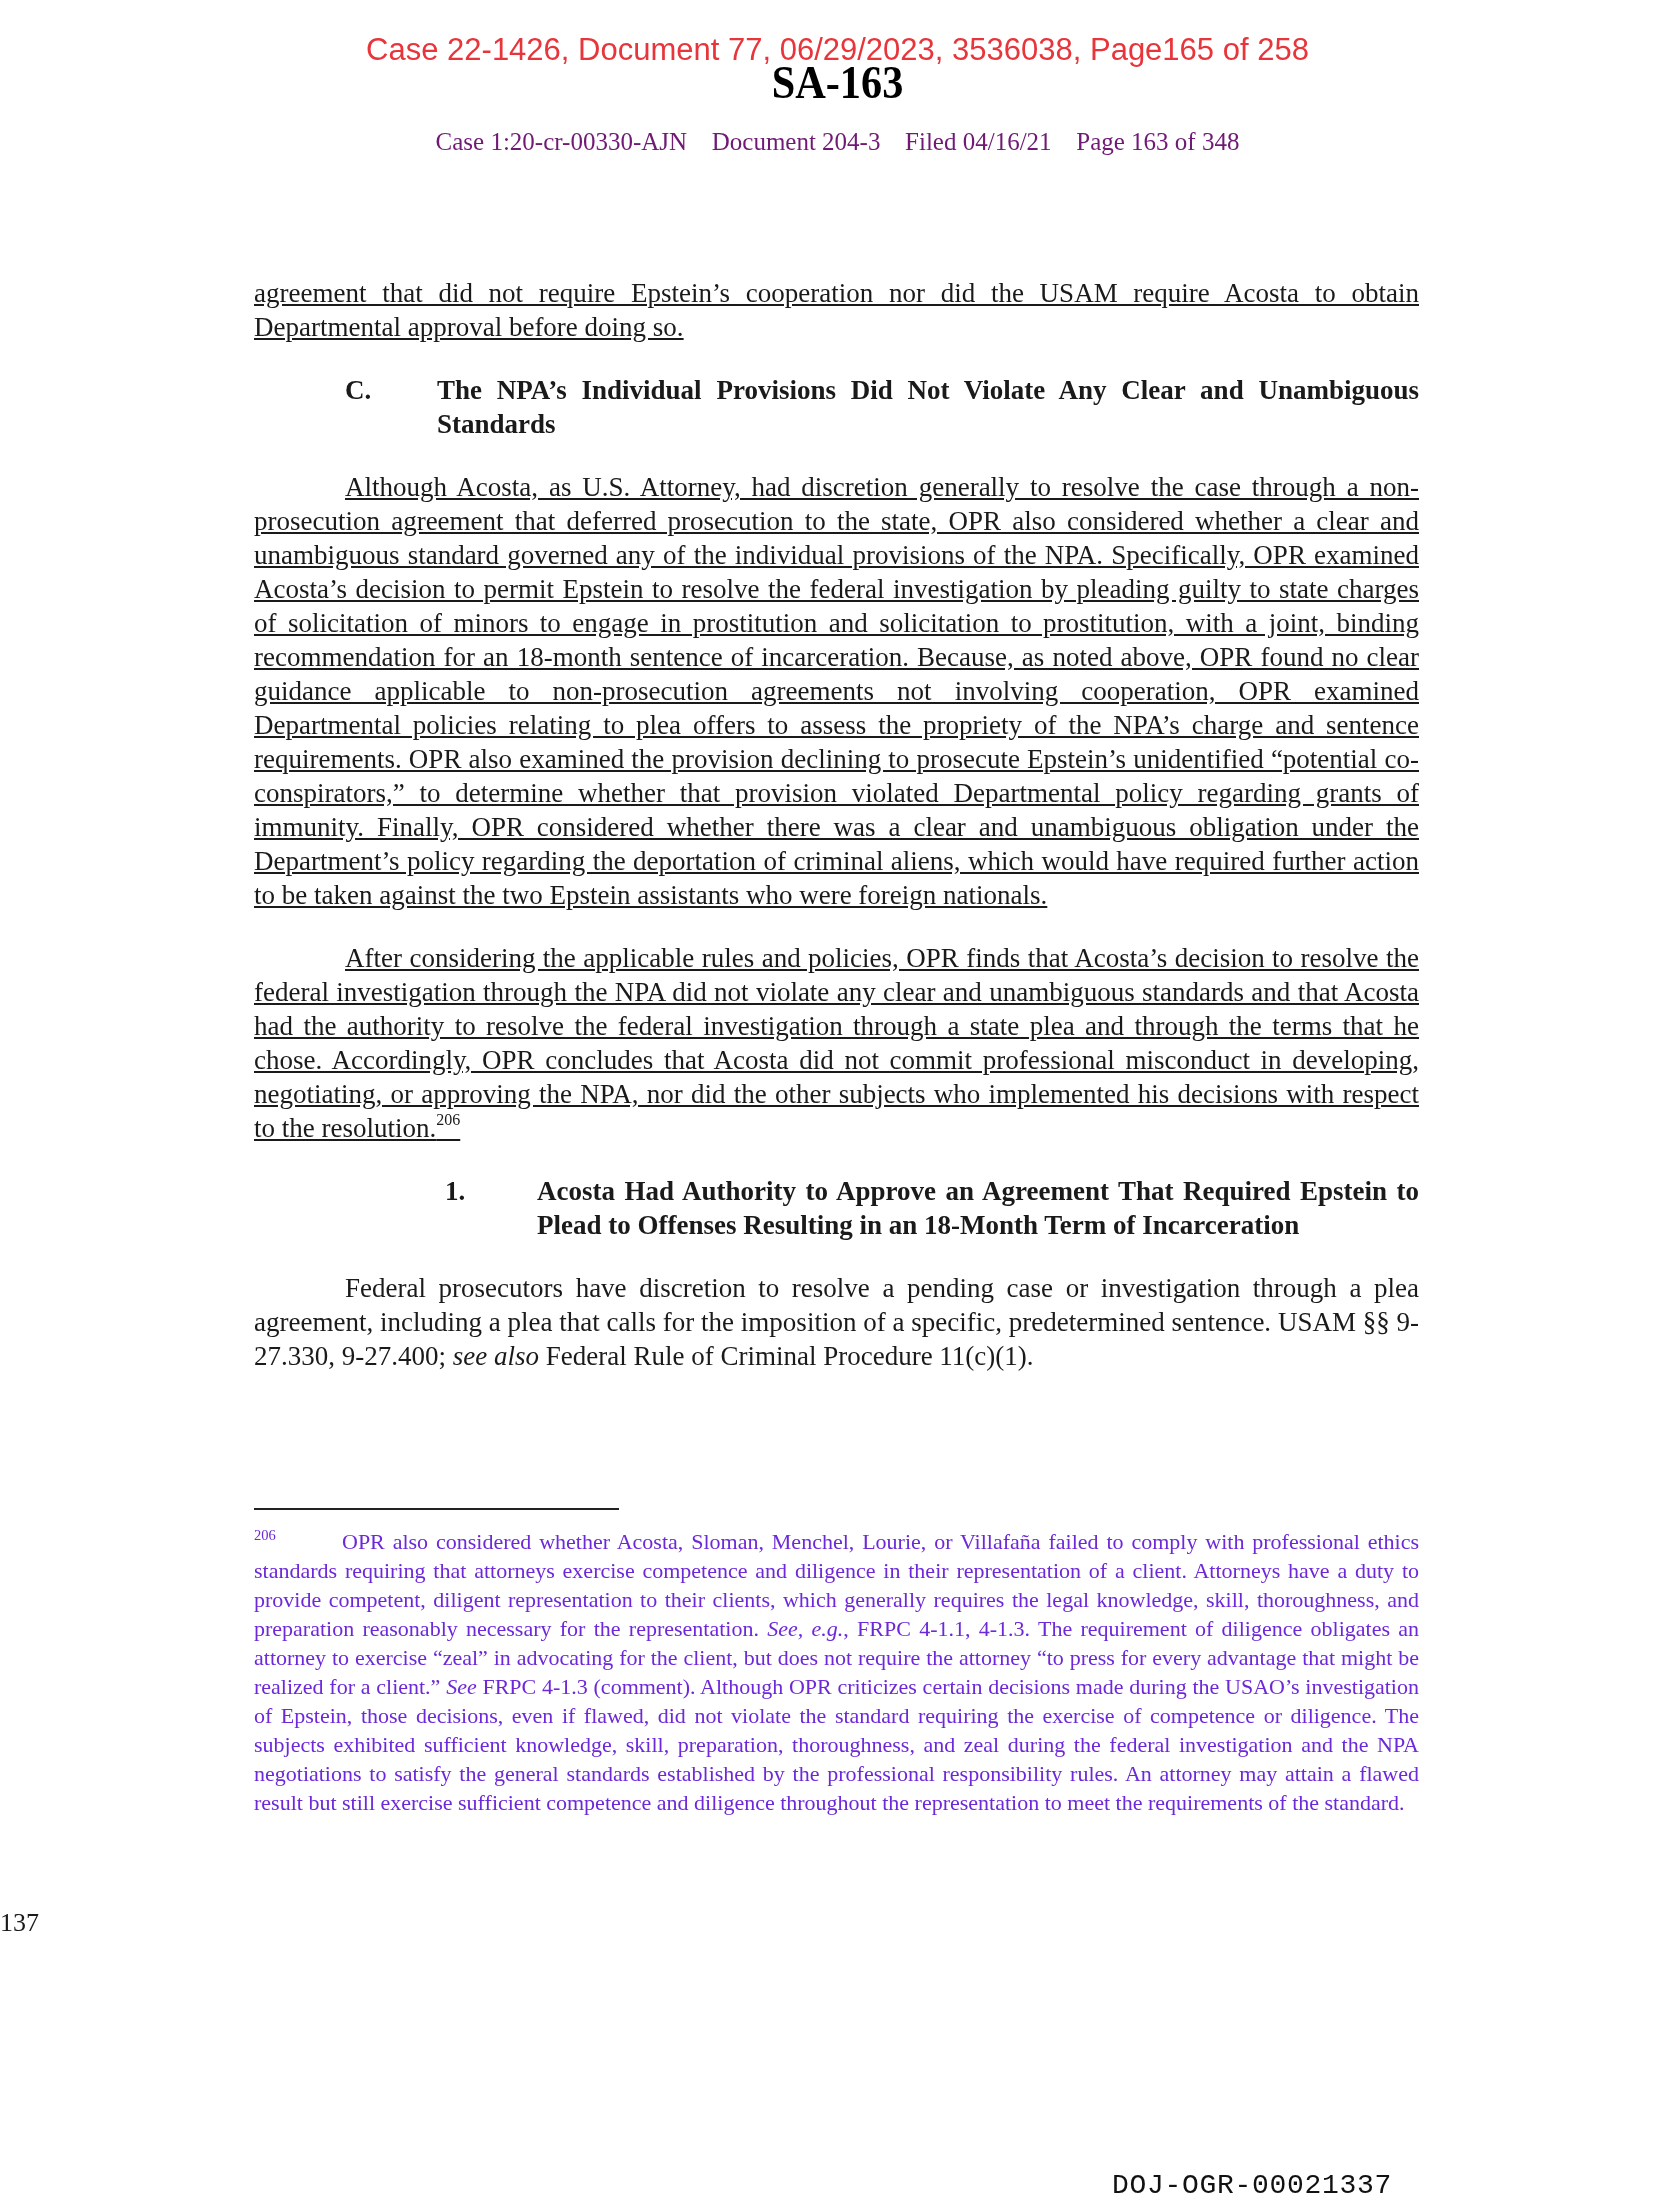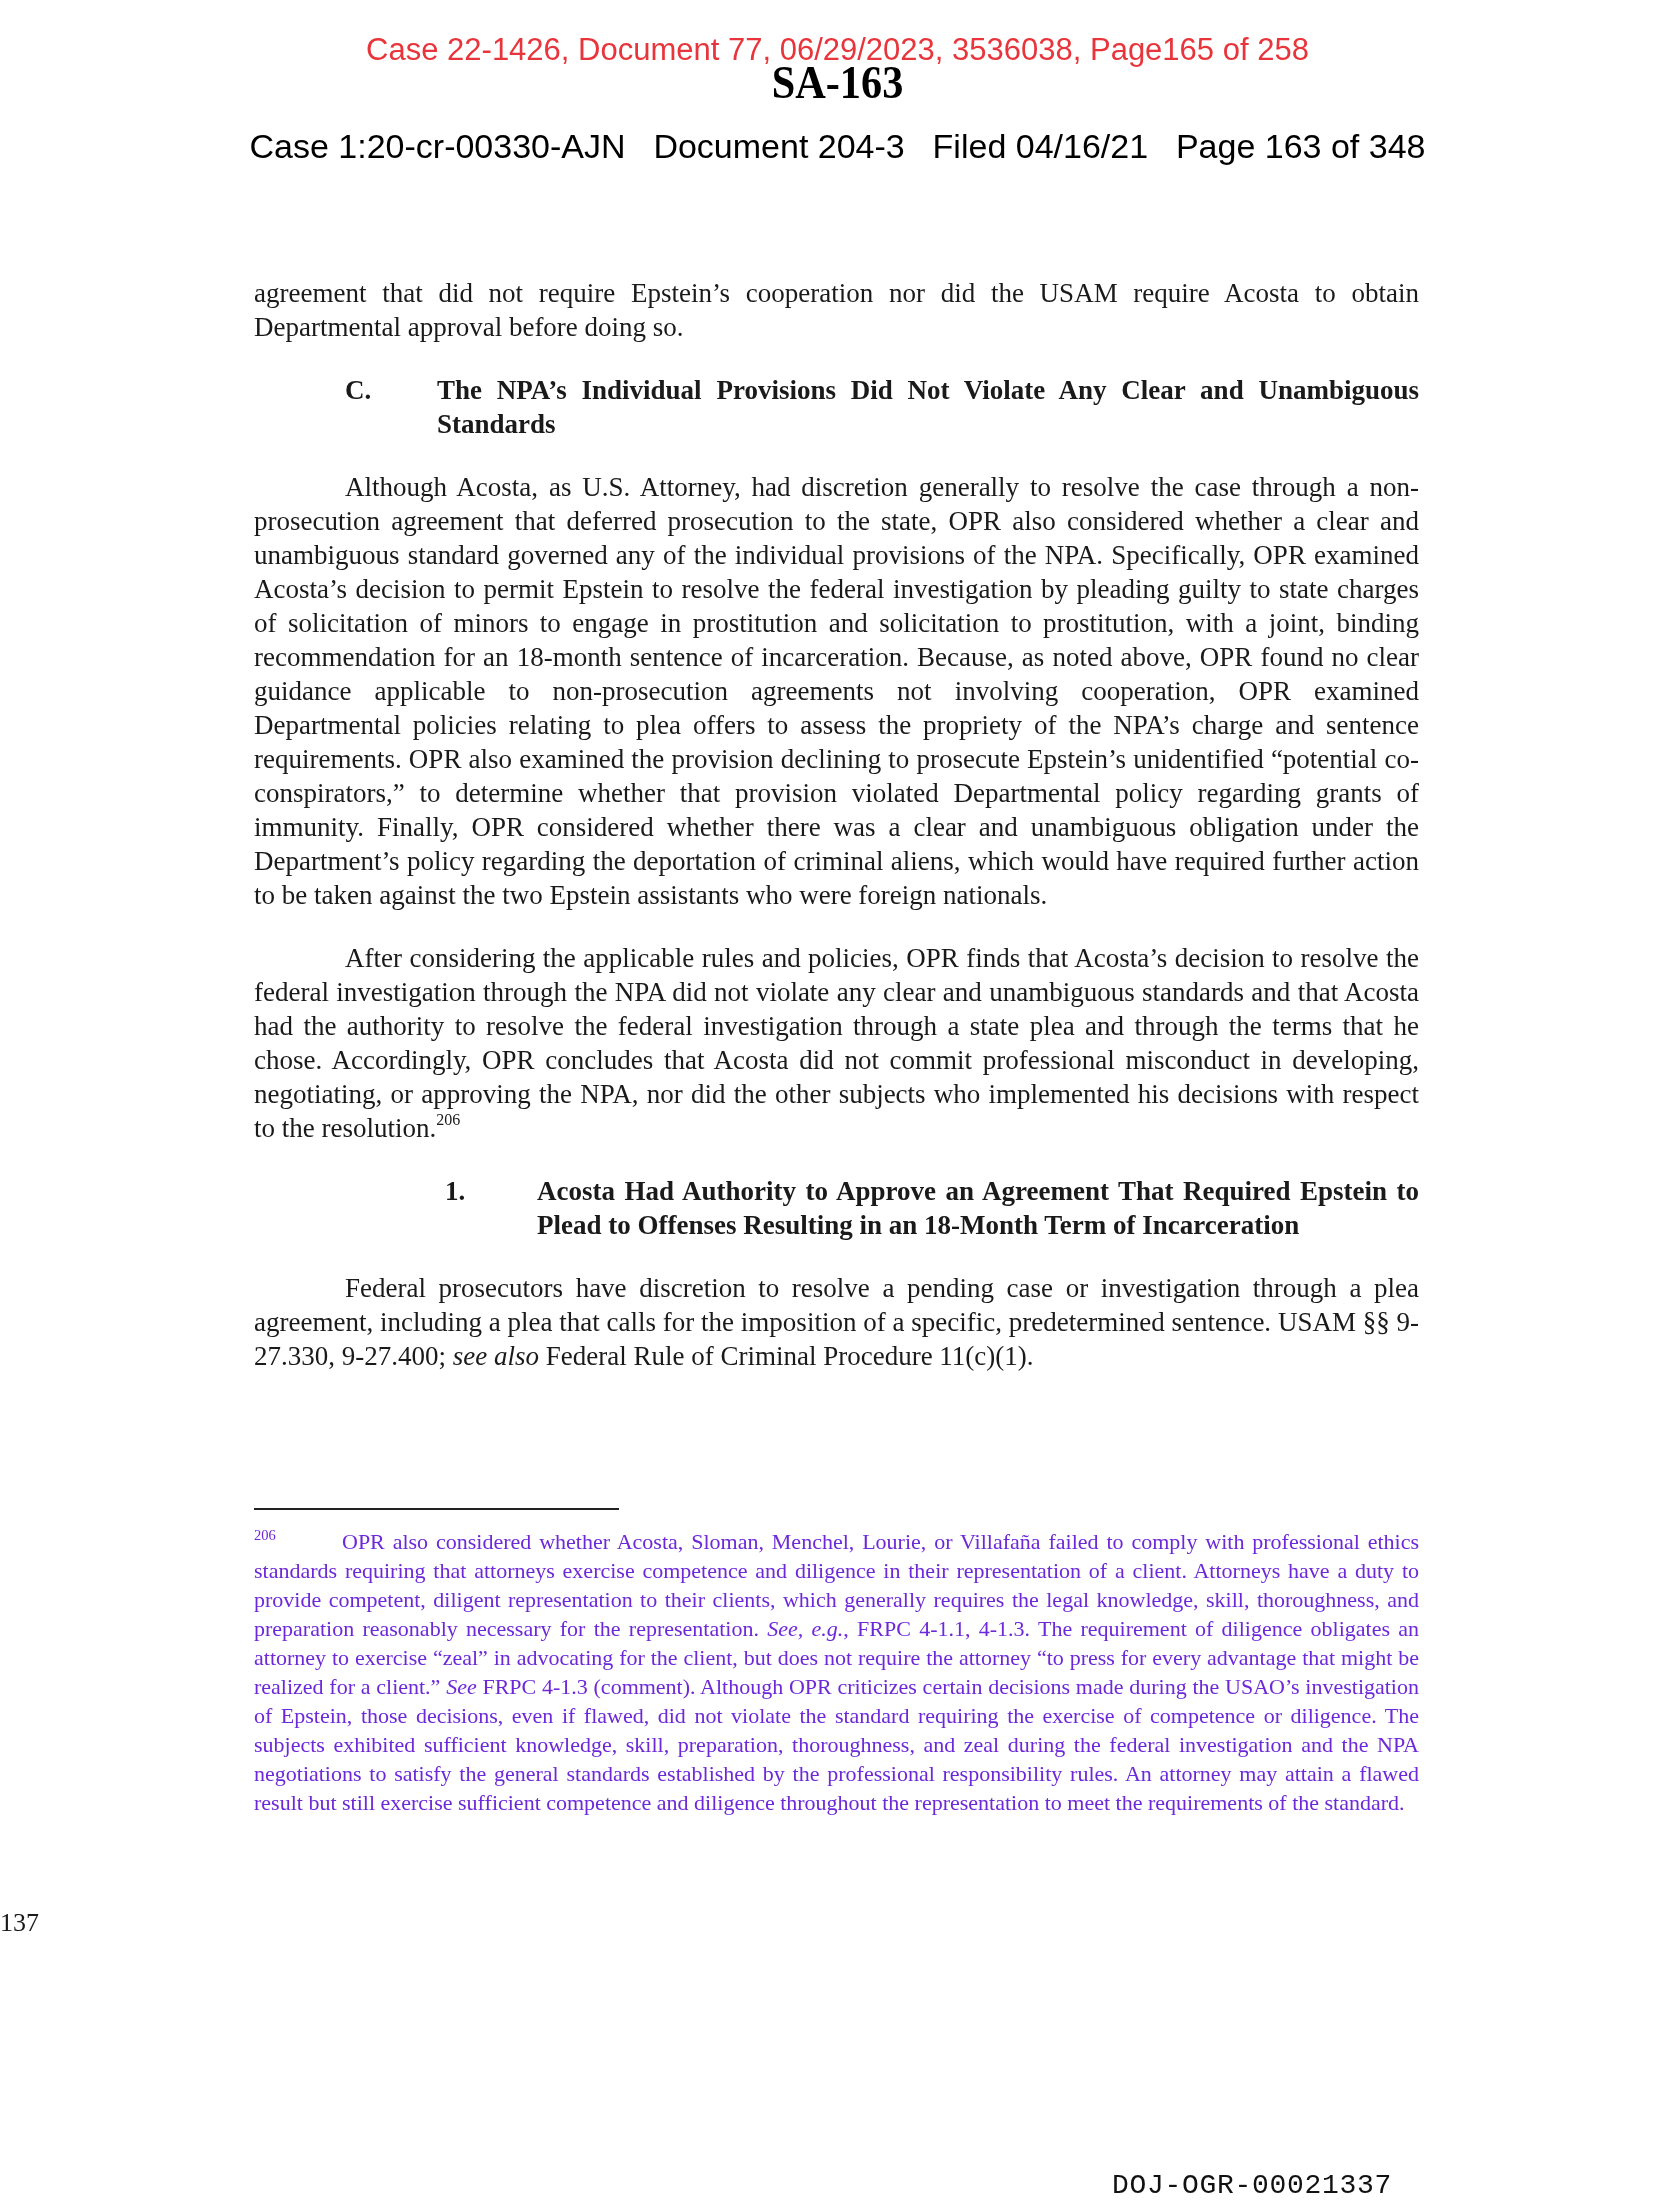--- a/index.html
+++ b/index.html
@@ -8,31 +8,31 @@
   .stamp-top {
     position: absolute; left: 0; width: 1675px; text-align: center;
     font-family: "Liberation Sans", sans-serif; font-size: 31px; line-height: 1;
   }
   #ecf-appeal { top: 34px; color: #e8353b; }
   #sa-label {
     position: absolute; top: 60px; left: 0; width: 1675px; text-align: center;
     font-family: "Liberation Serif", serif; font-weight: bold; font-size: 46px; line-height: 1;
     color: #000; transform: scaleX(0.92);
   }
-  #ecf-district { top: 129px; color: #000000; font-size: 34px; }
+  #ecf-district { top: 129px; color: #701a75; font-size: 25px; font-family: Liberation Serif, serif; }
   #ecf-district span { margin: 0 9.2px; }
 
   .content {
     position: absolute; left: 254px; top: 276px; width: 1165px;
     font-family: "Liberation Serif", serif; color: #1a1a1a;
     font-size: 27px; line-height: 34px;
   }
   .content p { margin: 0; text-align: justify; }
   .indent { text-indent: 91px; }
-  .gap-after { margin-bottom: 29px !important; }
+  .gap-after { margin-bottom: 29px !important; text-decoration: underline; }
   .heading {
     display: flex; font-weight: bold; margin: 0 0 29px 0; font-size: 27px; line-height: 34px;
   }
   .heading .num { flex: 0 0 auto; }
   .heading .txt { text-align: justify; text-align-last: left; }
   #heading-c { margin-left: 91px; }
   #heading-c .num { width: 92px; }
   #heading-1 { margin-left: 191px; margin-top: 0; }
   #heading-1 .num { width: 92px; }
   sup { font-size: 16px; line-height: 0; vertical-align: 12px; }

